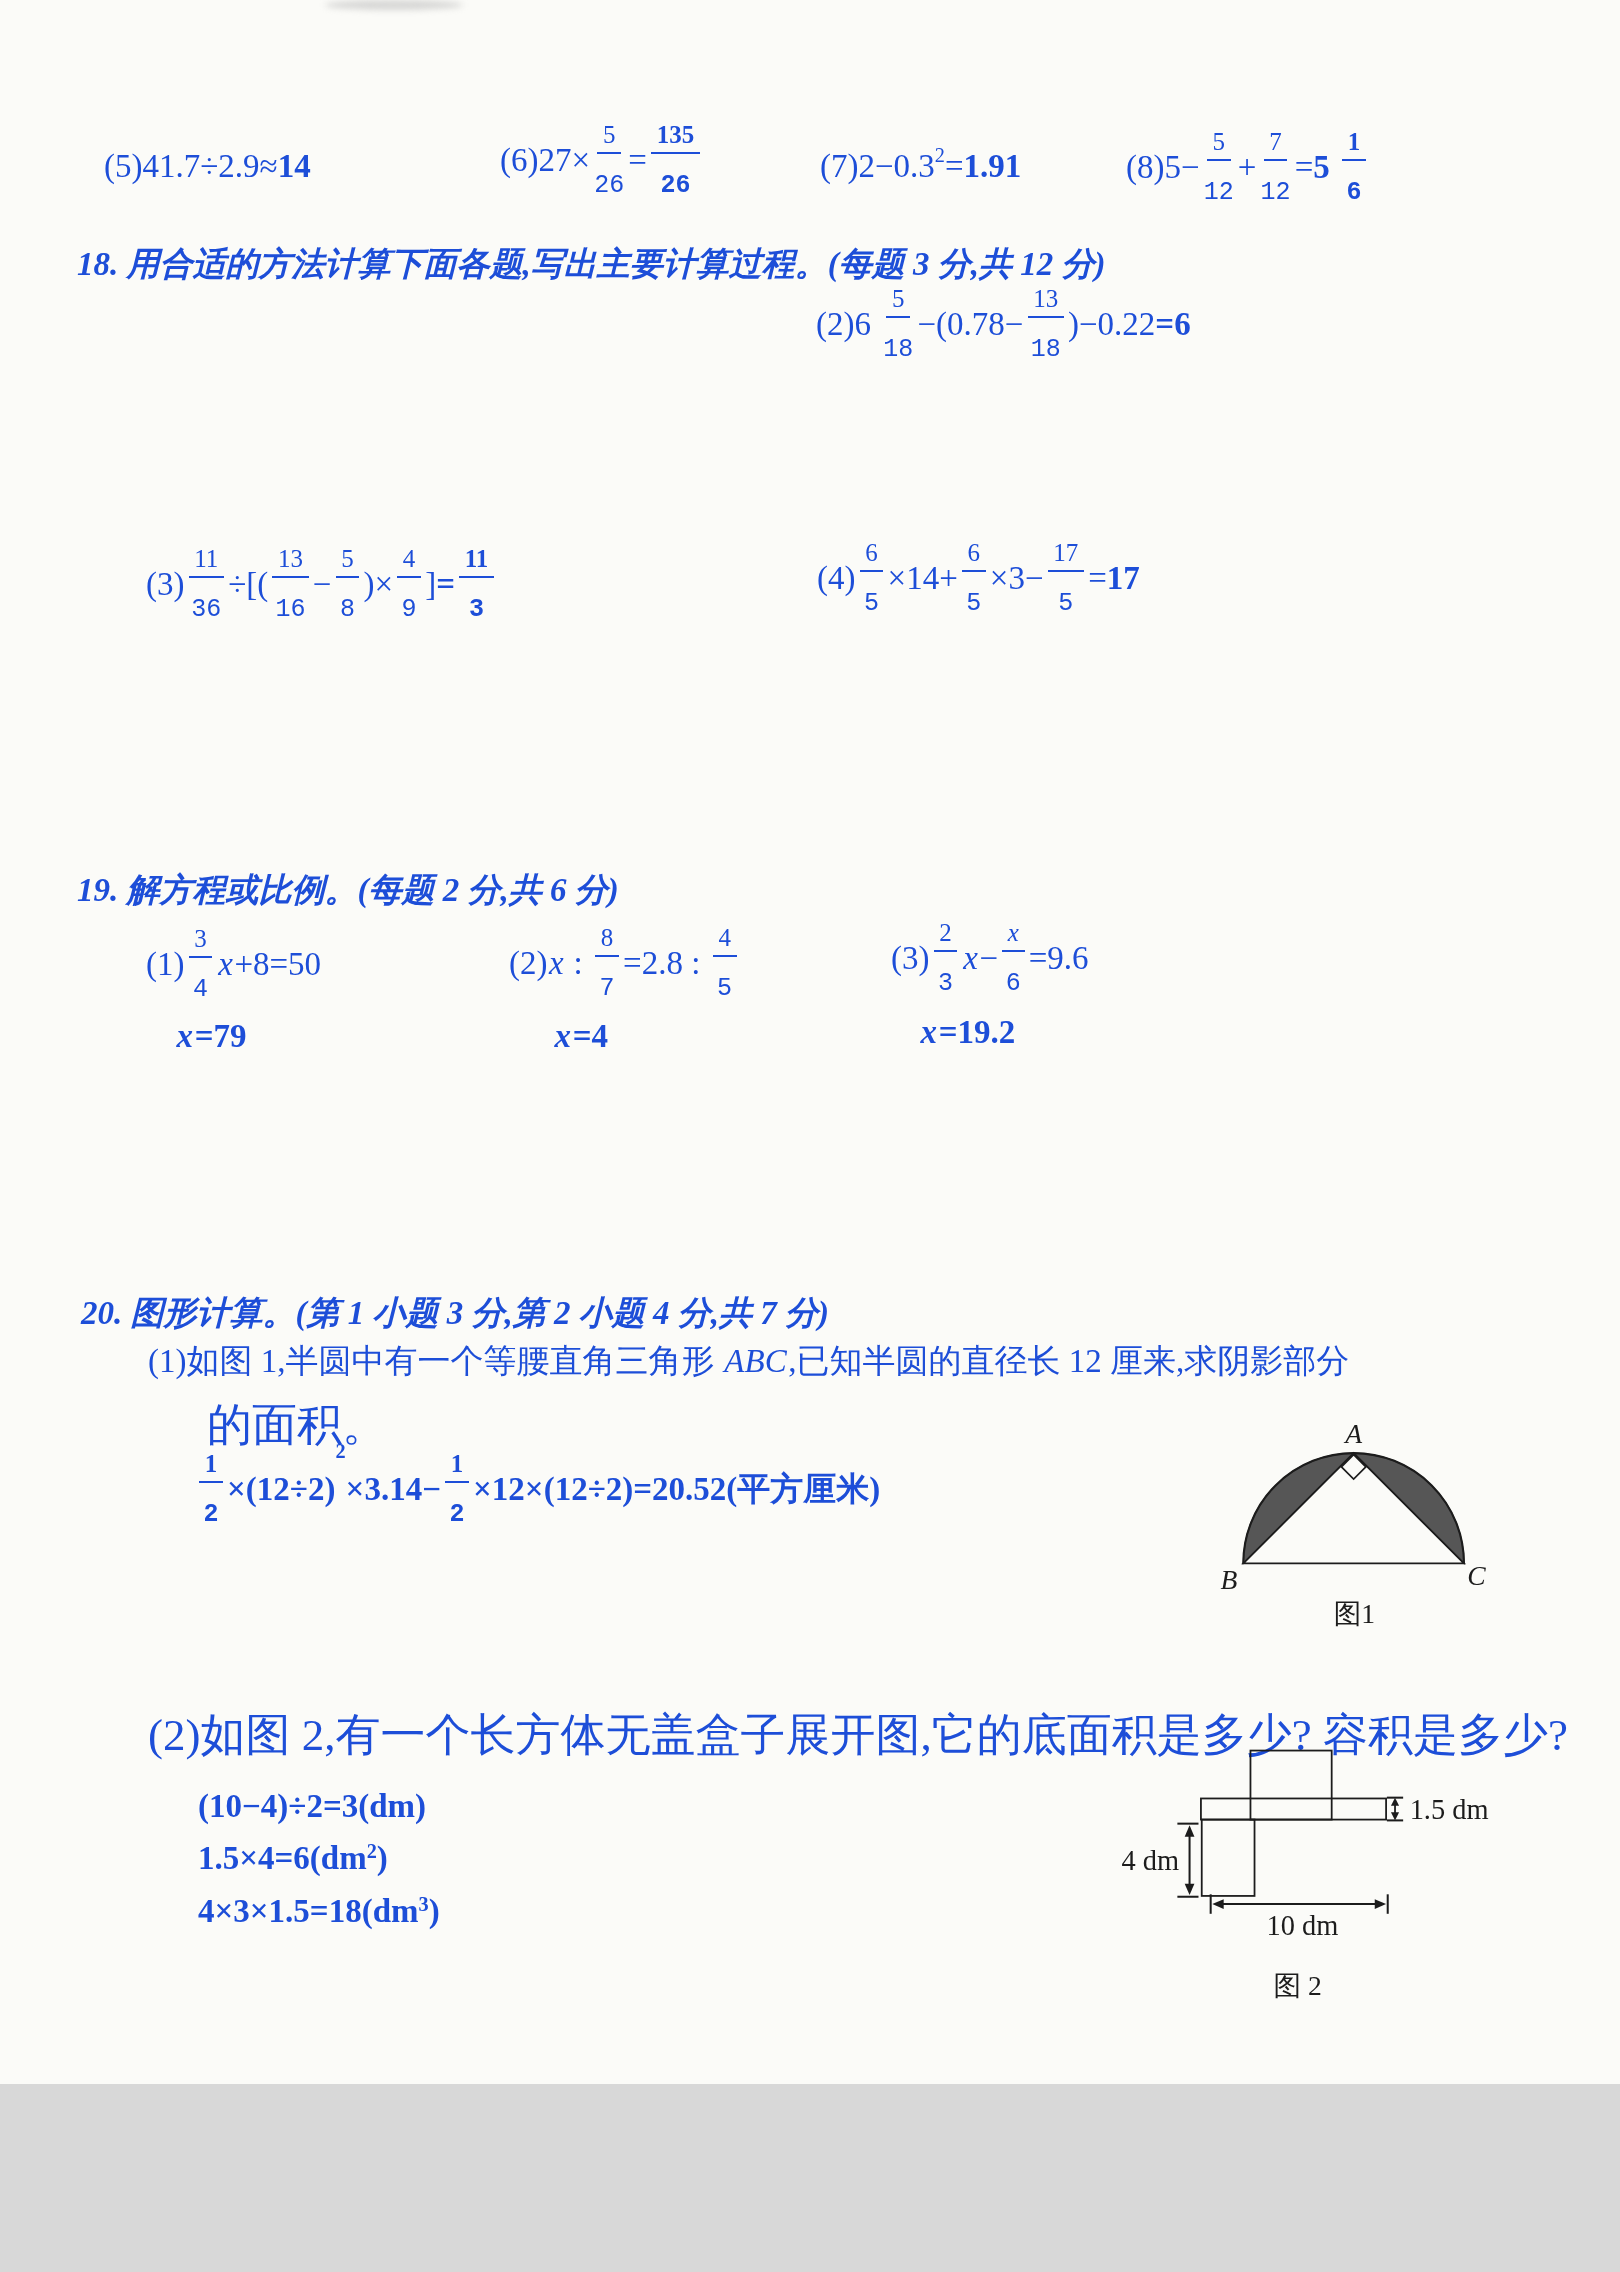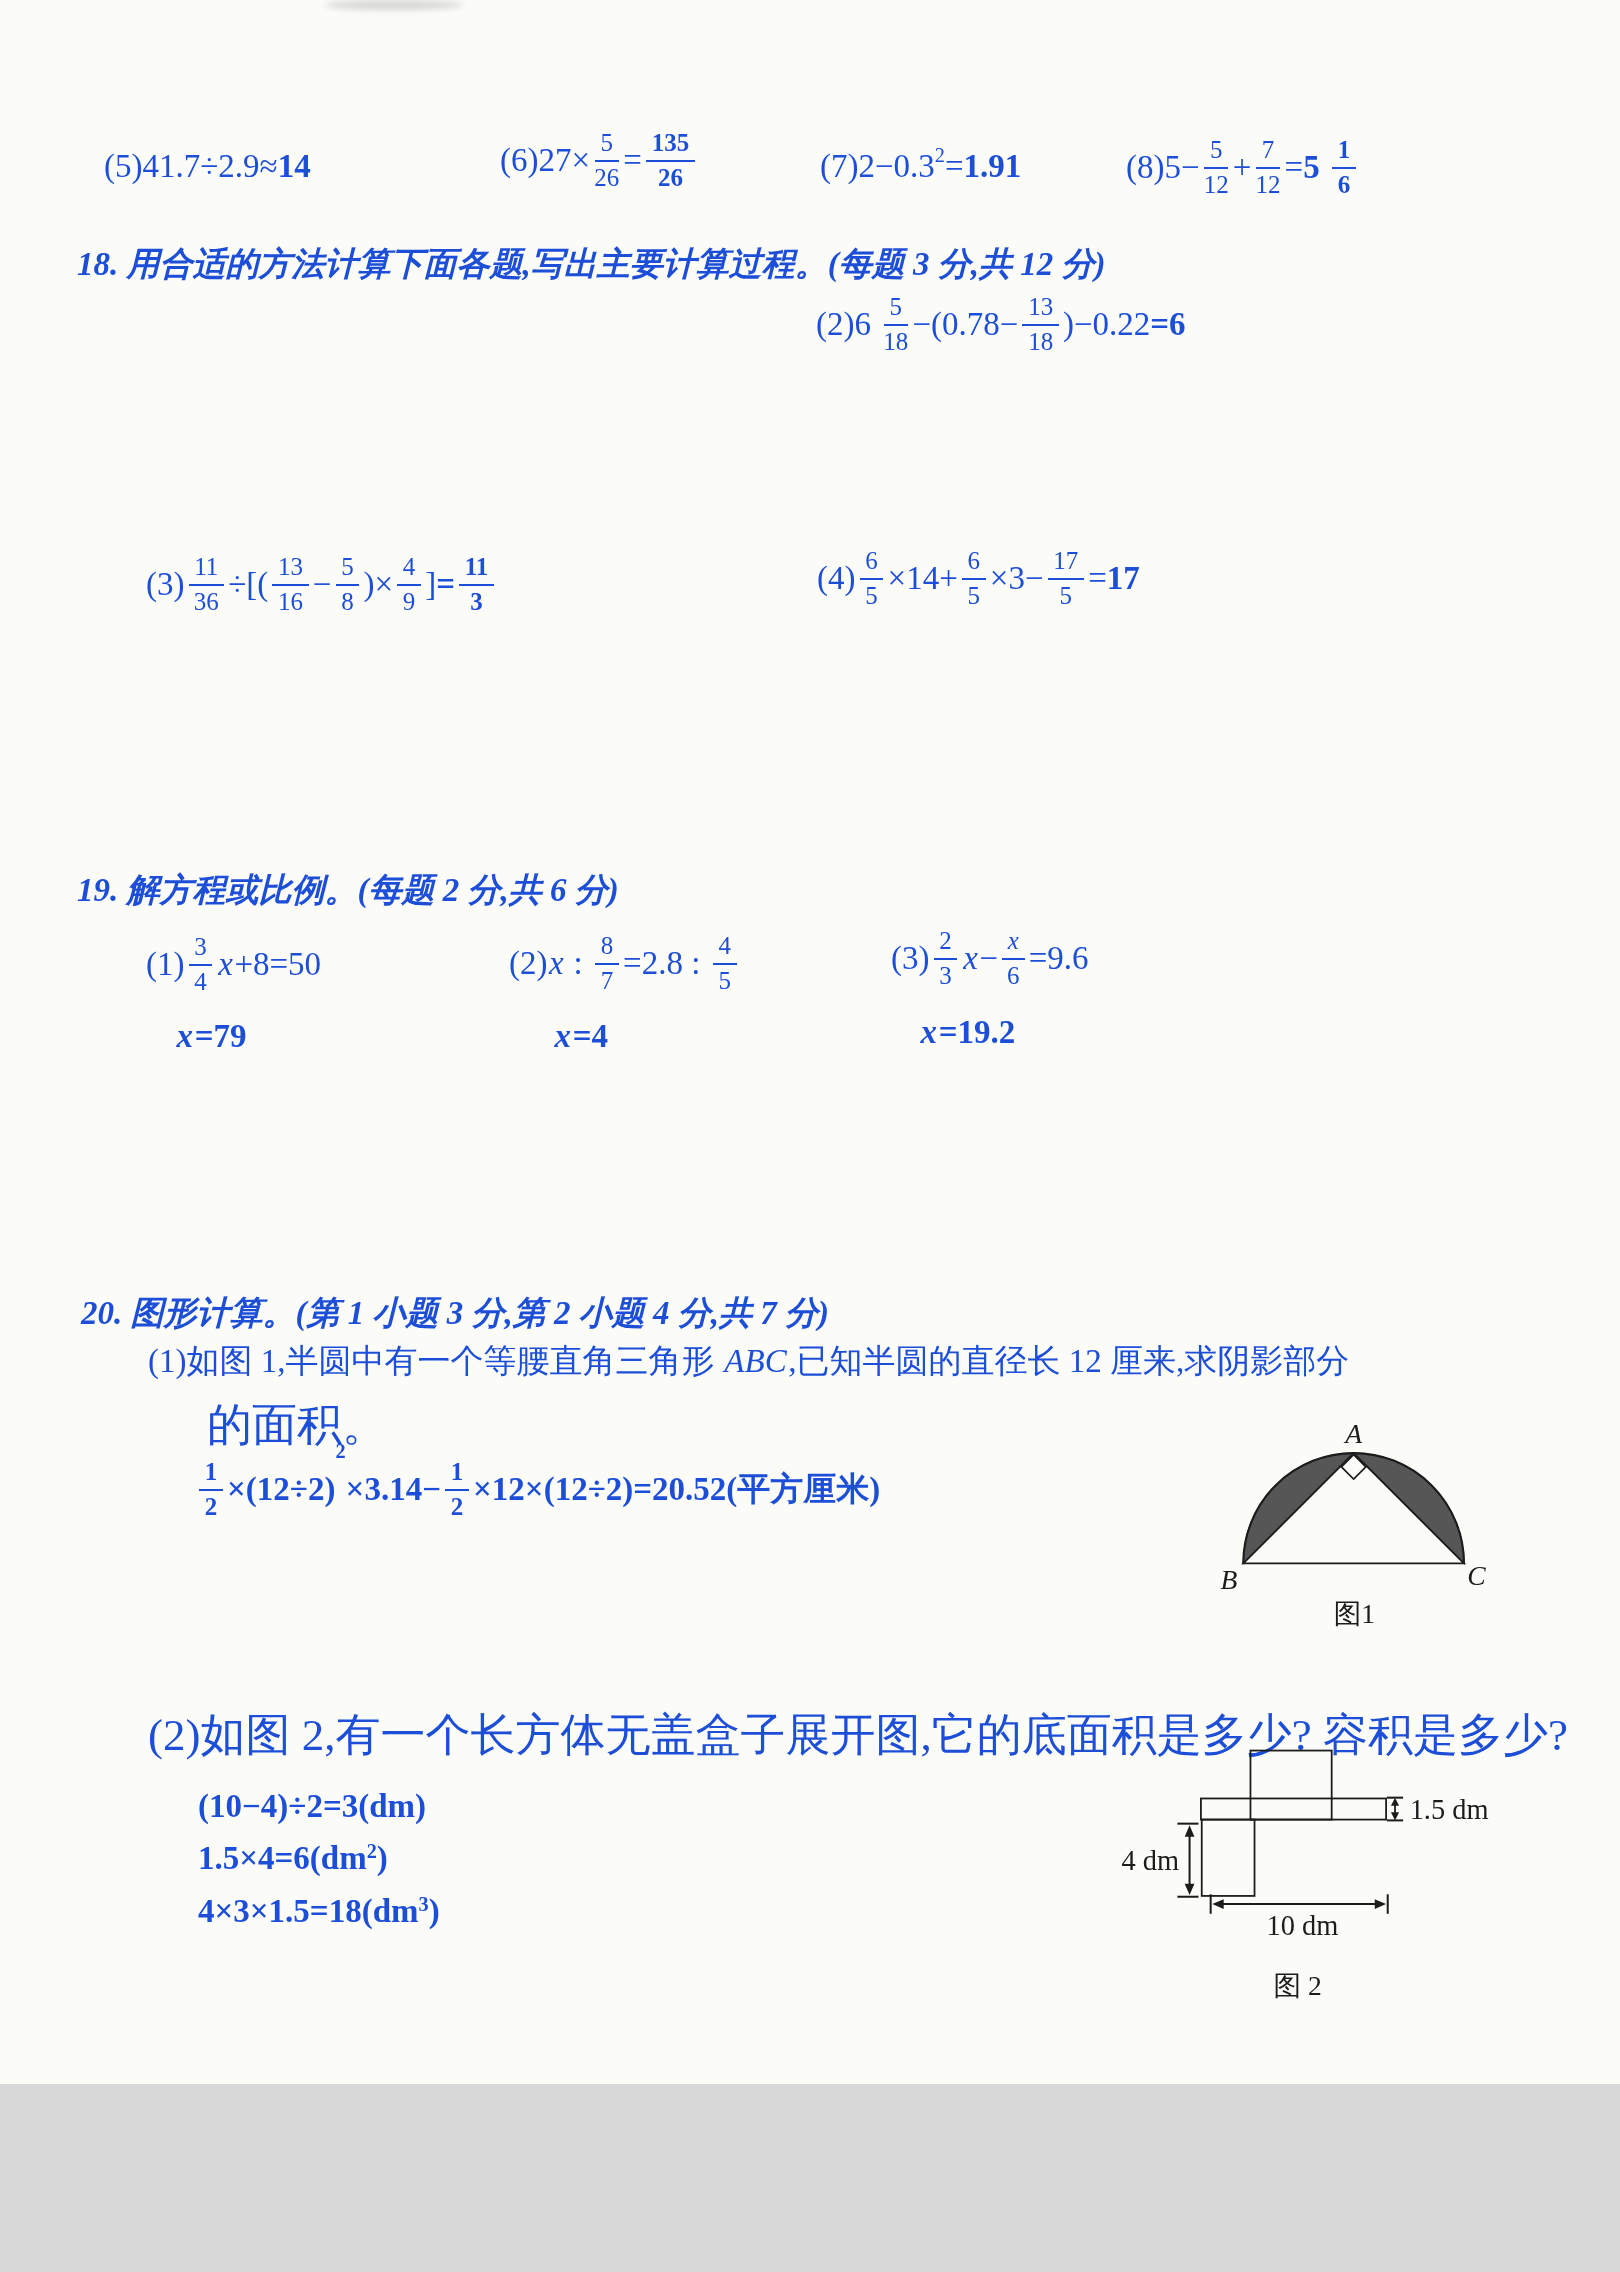--- a/index.html
+++ b/index.html
@@ -6,21 +6,21 @@
   .page{position:relative;width:1620px;height:2084px;background:#fbfbf8;
         font-family:"Liberation Serif","DejaVu Serif",serif;color:#1d4ed8;overflow:hidden;}
   .title{position:absolute;font-size:33px;font-weight:bold;white-space:pre;font-style:italic;}
   .text-line{position:absolute;font-size:45px;white-space:pre;}
   .formula{position:absolute;display:flex;align-items:center;font-size:33px;white-space:pre;}
   .formula span{white-space:pre;}
   .formula sup{align-self:flex-start;font-size:20.3px;line-height:1;margin-top:3.3px;}
   .frac{display:inline-flex;flex-direction:column;align-items:center;font-size:25px;
         line-height:1.02;margin:0 4.1px;text-align:center;}
   .frac .num{display:block;padding:0 5.7px 4.1px;border-bottom:2.4px solid currentColor;}
-  .frac .den{display:block;padding-top:3px;}
+  .frac .den{display:block;padding-top:19px;font-family:Liberation Mono, monospace;}
   .bold{font-weight:bold;}
   .it{font-style:italic;padding:0 1.6px;}
   .fig{position:absolute;}
   .fig-label{font-size:34px;font-style:italic;fill:#1c1c1c;}
   .fig-caption{font-size:34px;fill:#1c1c1c;}
   .fig-dim{font-size:35px;fill:#1c1c1c;}
   .badge{position:absolute;border:2.8px solid #111;border-radius:21px;display:flex;
          align-items:center;justify-content:center;font-size:29px;font-weight:bold;background:#fff;margin-top:15px;}
   .smudge{position:absolute;left:325px;top:0;width:138px;height:9.8px;background:#b9b9b9;
           opacity:.55;border-radius:50%;filter:blur(3.3px);}

